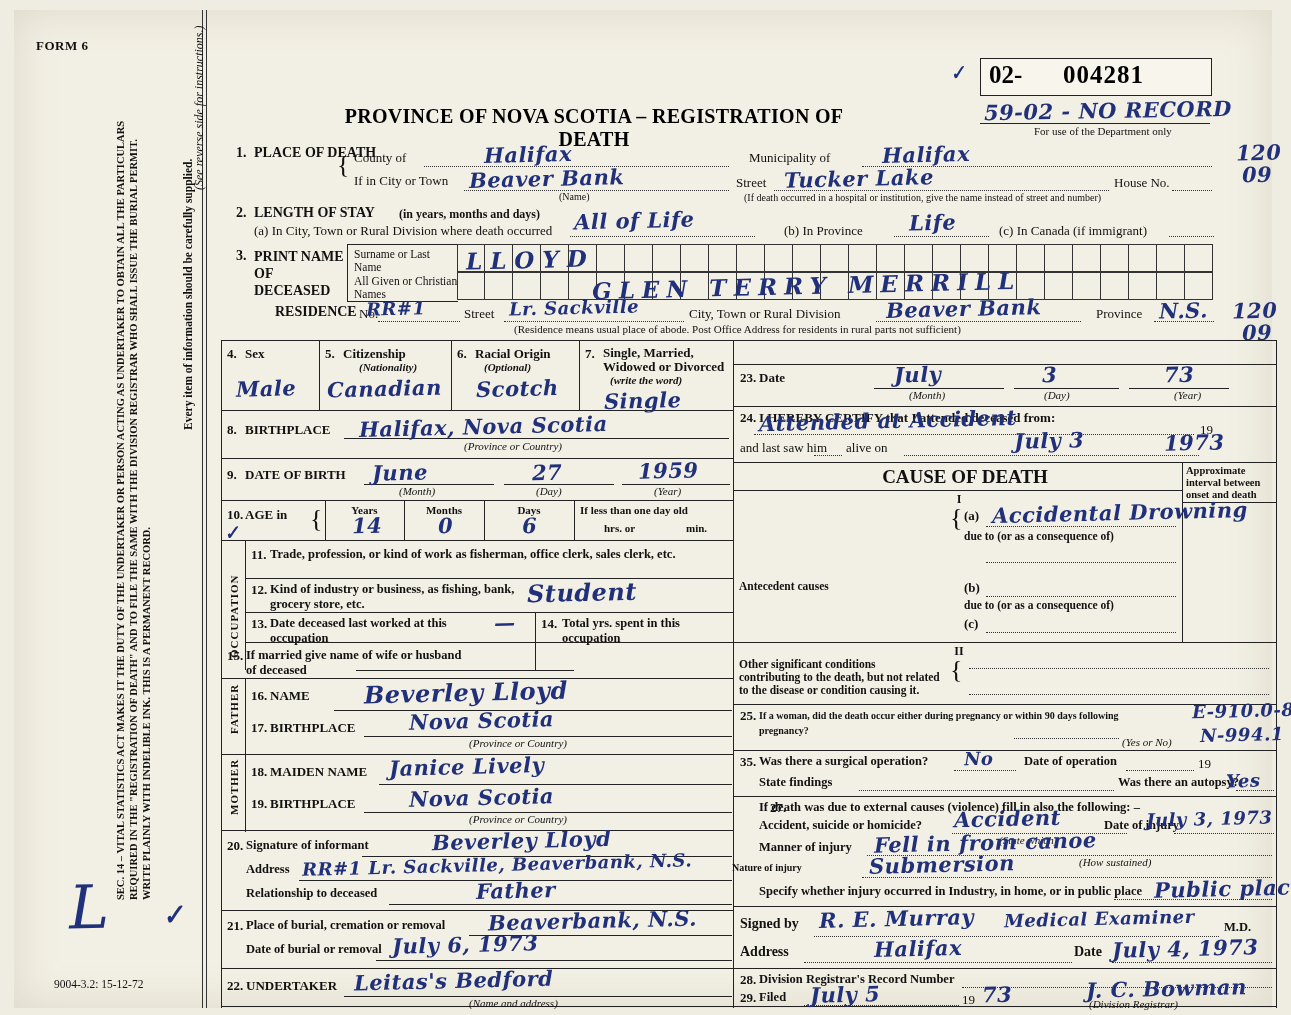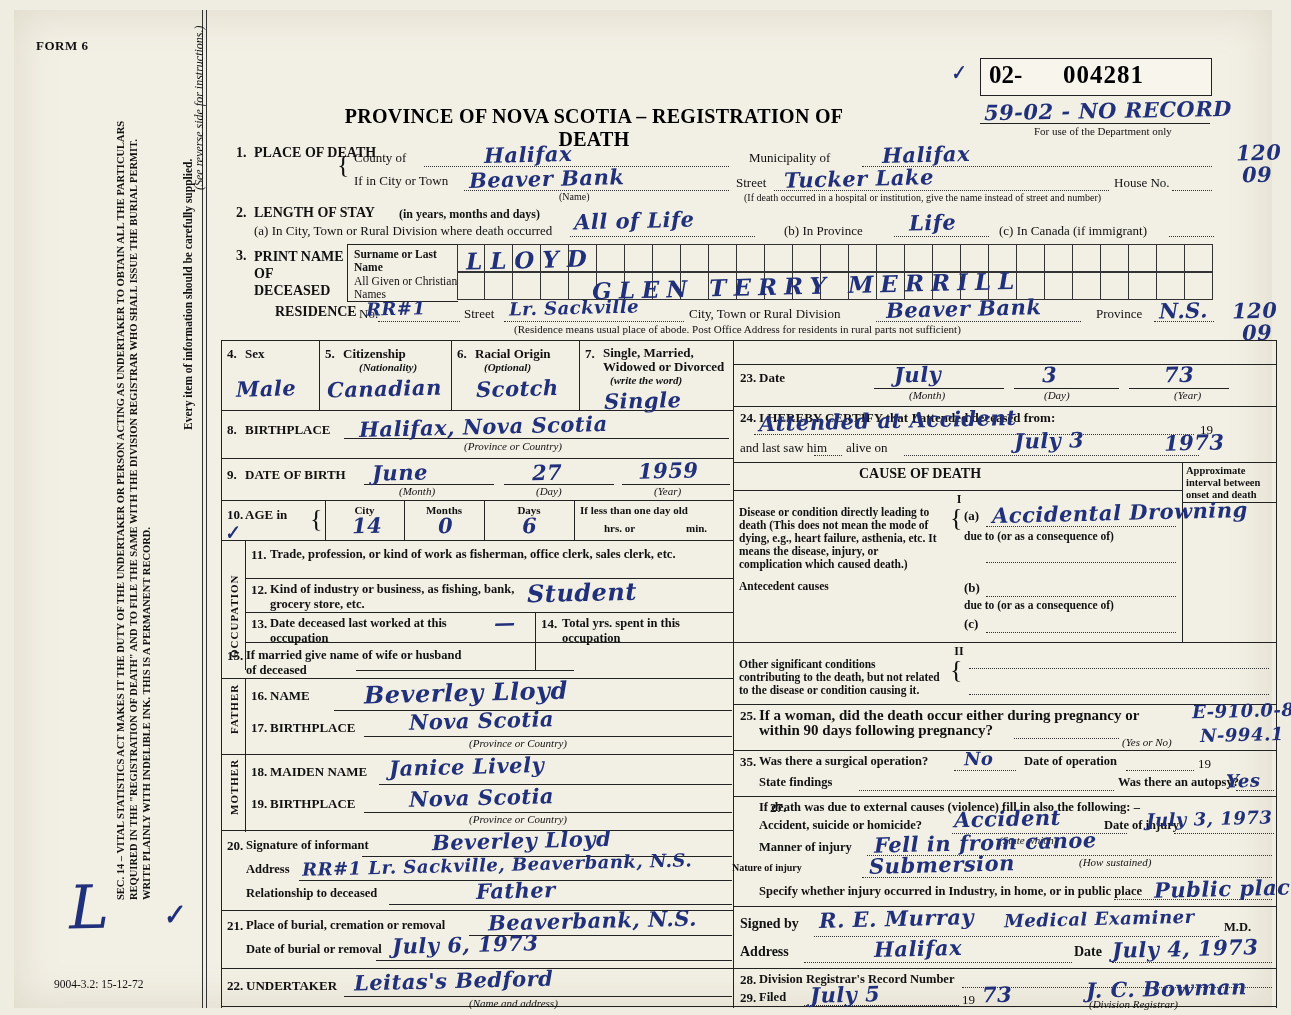--- a/index.html
+++ b/index.html
@@ -125,21 +125,21 @@
   <div class="dot" style="left:880px;top:226px;width:95px;"></div>
   <div class="abs hw l" style="left:895px;top:200px;">Life</div>
 
   <div class="abs lbl md" style="left:985px;top:213px;">(c) In Canada (if immigrant)</div>
   <div class="dot" style="left:1155px;top:226px;width:45px;"></div>
 
   <div class="abs lbl b" style="left:222px;top:238px;font-size:14px;">3.</div>
   <div class="abs lbl b" style="left:240px;top:238px;font-size:14px;line-height:17px;width:95px;">PRINT NAME OF DECEASED</div>
 
   <div class="box" style="left:333px;top:234px;width:110px;height:56px;border-right:none;">
-    <div class="abs lbl" style="left:6px;top:3px;font-size:11.5px;line-height:13px;font-weight:bold;">Surname or Last Name</div>
+    <div class="abs lbl" style="left:6px;top:3px;font-size:11.5px;line-height:13px;">Surname or Last Name</div>
     <div class="abs lbl" style="left:6px;top:30px;font-size:11.5px;line-height:13px;">All Given or Christian Names</div>
   </div>
 
   <div class="cellgrid" style="left:443px;top:234px;">
     <div style="width:28px;height:28px;"></div>
         <div style="width:28px;height:28px;"></div>
         <div style="width:28px;height:28px;"></div>
     <div style="width:28px;height:28px;"></div>
         <div style="width:28px;height:28px;"></div>
         <div style="width:28px;height:28px;"></div>
@@ -269,21 +269,21 @@
   <div class="abs lbl it sm" style="left:640px;top:475px;">(Year)</div>
   <div class="line h" style="left:207px;top:490px;width:512px;"></div>
 
   <div class="abs lbl b md" style="left:213px;top:497px;">10.</div>
   <div class="abs lbl b md" style="left:231px;top:497px;">AGE in</div>
   <div class="abs lbl" style="left:296px;top:494px;font-size:26px;">{</div>
   <div class="line v" style="left:311px;top:490px;height:40px;"></div>
   <div class="line v" style="left:390px;top:490px;height:40px;"></div>
   <div class="line v" style="left:470px;top:490px;height:40px;"></div>
   <div class="line v" style="left:560px;top:490px;height:40px;"></div>
-  <div class="abs lbl b sm ctr" style="left:311px;top:494px;width:79px;">City</div>
+  <div class="abs lbl b sm ctr" style="left:311px;top:494px;width:79px;">Years</div>
   <div class="abs lbl b sm ctr" style="left:390px;top:494px;width:80px;">Months</div>
   <div class="abs lbl b sm ctr" style="left:470px;top:494px;width:90px;">Days</div>
   <div class="abs lbl b sm" style="left:566px;top:494px;">If less than one day old</div>
   <div class="abs lbl b sm" style="left:590px;top:512px;">hrs.  or</div>
   <div class="abs lbl b sm" style="left:672px;top:512px;">min.</div>
   <div class="abs hw l" style="left:338px;top:503px;">14</div>
   <div class="abs hw l" style="left:424px;top:503px;">0</div>
   <div class="abs hw l" style="left:508px;top:503px;">6</div>
   <div class="abs hw m" style="left:210px;top:512px;transform:rotate(-10deg);">✓</div>
   <div class="line h" style="left:207px;top:530px;width:512px;"></div>
@@ -403,28 +403,27 @@
   <div class="abs hw l" style="left:745px;top:398px;">Attended at Accident</div>
   <div class="abs lbl md" style="left:1186px;top:412px;">19</div>
   <div class="abs lbl md" style="left:726px;top:430px;">and last saw him</div>
   <div class="dot" style="left:800px;top:445px;width:28px;"></div>
   <div class="abs lbl md" style="left:832px;top:430px;">alive on</div>
   <div class="dot" style="left:890px;top:445px;width:295px;"></div>
   <div class="abs hw l" style="left:1000px;top:418px;">July 3</div>
   <div class="abs hw l" style="left:1150px;top:420px;">1973</div>
   <div class="line h" style="left:719px;top:452px;width:543px;"></div>
 
-  <div class="abs lbl b ctr" style="left:686px;top:456px;width:440px;font-size:14px;">CAUSE OF DEATH</div>
+  <div class="abs lbl b ctr" style="left:731px;top:456px;width:440px;font-size:19px;">CAUSE OF DEATH</div>
   <div class="line v" style="left:1168px;top:452px;height:180px;"></div>
   <div class="abs lbl b" style="left:1172px;top:455px;width:88px;font-size:10.5px;line-height:12px;">Approximate interval between onset and death</div>
   <div class="line h" style="left:719px;top:480px;width:449px;"></div>
   <div class="line h" style="left:1168px;top:492px;width:94px;"></div>
 
   <div class="abs lbl b ctr" style="left:725px;top:482px;width:440px;font-size:12px;">I</div>
-  <div class="abs lbl b" style="left:725px;top:496px;width:205px;font-size:11.5px;line-height:13px;">Disease or condition directly leading to death (This does not mean the mode of dying, e.g., heart failure, asthenia, etc.  It means the disease, injury, or complication which caused death.)</div>
   <div class="abs lbl" style="left:936px;top:493px;font-size:26px;">{</div>
   <div class="abs lbl b md" style="left:950px;top:498px;">(a)</div>
   <div class="dot" style="left:972px;top:516px;width:190px;"></div>
   <div class="abs hw l" style="left:978px;top:490px;">Accidental Drowning</div>
   <div class="abs lbl b" style="left:950px;top:520px;font-size:11.5px;">due to (or as a consequence of)</div>
   <div class="dot" style="left:972px;top:552px;width:190px;"></div>
 
   <div class="abs lbl b" style="left:725px;top:570px;width:205px;font-size:11.5px;line-height:13px;">Antecedent causes</div>
   <div class="abs lbl b md" style="left:950px;top:570px;">(b)</div>
   <div class="dot" style="left:972px;top:586px;width:190px;"></div>
@@ -435,21 +434,21 @@
 
   <div class="abs lbl b ctr" style="left:725px;top:634px;width:440px;font-size:12px;">II</div>
   <div class="abs lbl b" style="left:725px;top:648px;width:205px;font-size:11.5px;line-height:13px;">Other significant conditions</div>
   <div class="abs lbl b" style="left:725px;top:661px;width:212px;font-size:11.5px;line-height:13px;">contributing to the death, but not related to the disease or condition causing it.</div>
   <div class="abs lbl" style="left:936px;top:645px;font-size:26px;">{</div>
   <div class="dot" style="left:955px;top:658px;width:300px;"></div>
   <div class="dot" style="left:955px;top:684px;width:300px;"></div>
   <div class="line h" style="left:719px;top:694px;width:543px;"></div>
 
   <div class="abs lbl b md" style="left:726px;top:698px;">25.</div>
-  <div class="abs lbl b" style="left:745px;top:698px;font-size:15px;line-height:15px;width:400px;">If a woman, did the death occur either during pregnancy or within 90 days following pregnancy?</div>
+  <div class="abs lbl b" style="left:745px;top:698px;font-size:10px;line-height:15px;width:400px;">If a woman, did the death occur either during pregnancy or within 90 days following pregnancy?</div>
   <div class="dot" style="left:1000px;top:728px;width:105px;"></div>
   <div class="abs lbl it sm" style="left:1108px;top:726px;">(Yes or No)</div>
   <div class="abs hw m" style="left:1178px;top:690px;">E-910.0-8</div>
   <div class="abs hw m" style="left:1186px;top:714px;">N-994.1</div>
   <div class="line h" style="left:719px;top:740px;width:543px;"></div>
 
   <div class="abs lbl b md" style="left:726px;top:744px;">35.</div>
   <div class="abs lbl b" style="left:745px;top:744px;font-size:12.5px;">Was there a surgical operation?</div>
   <div class="dot" style="left:940px;top:760px;width:62px;"></div>
   <div class="abs hw m" style="left:950px;top:738px;">No</div>

